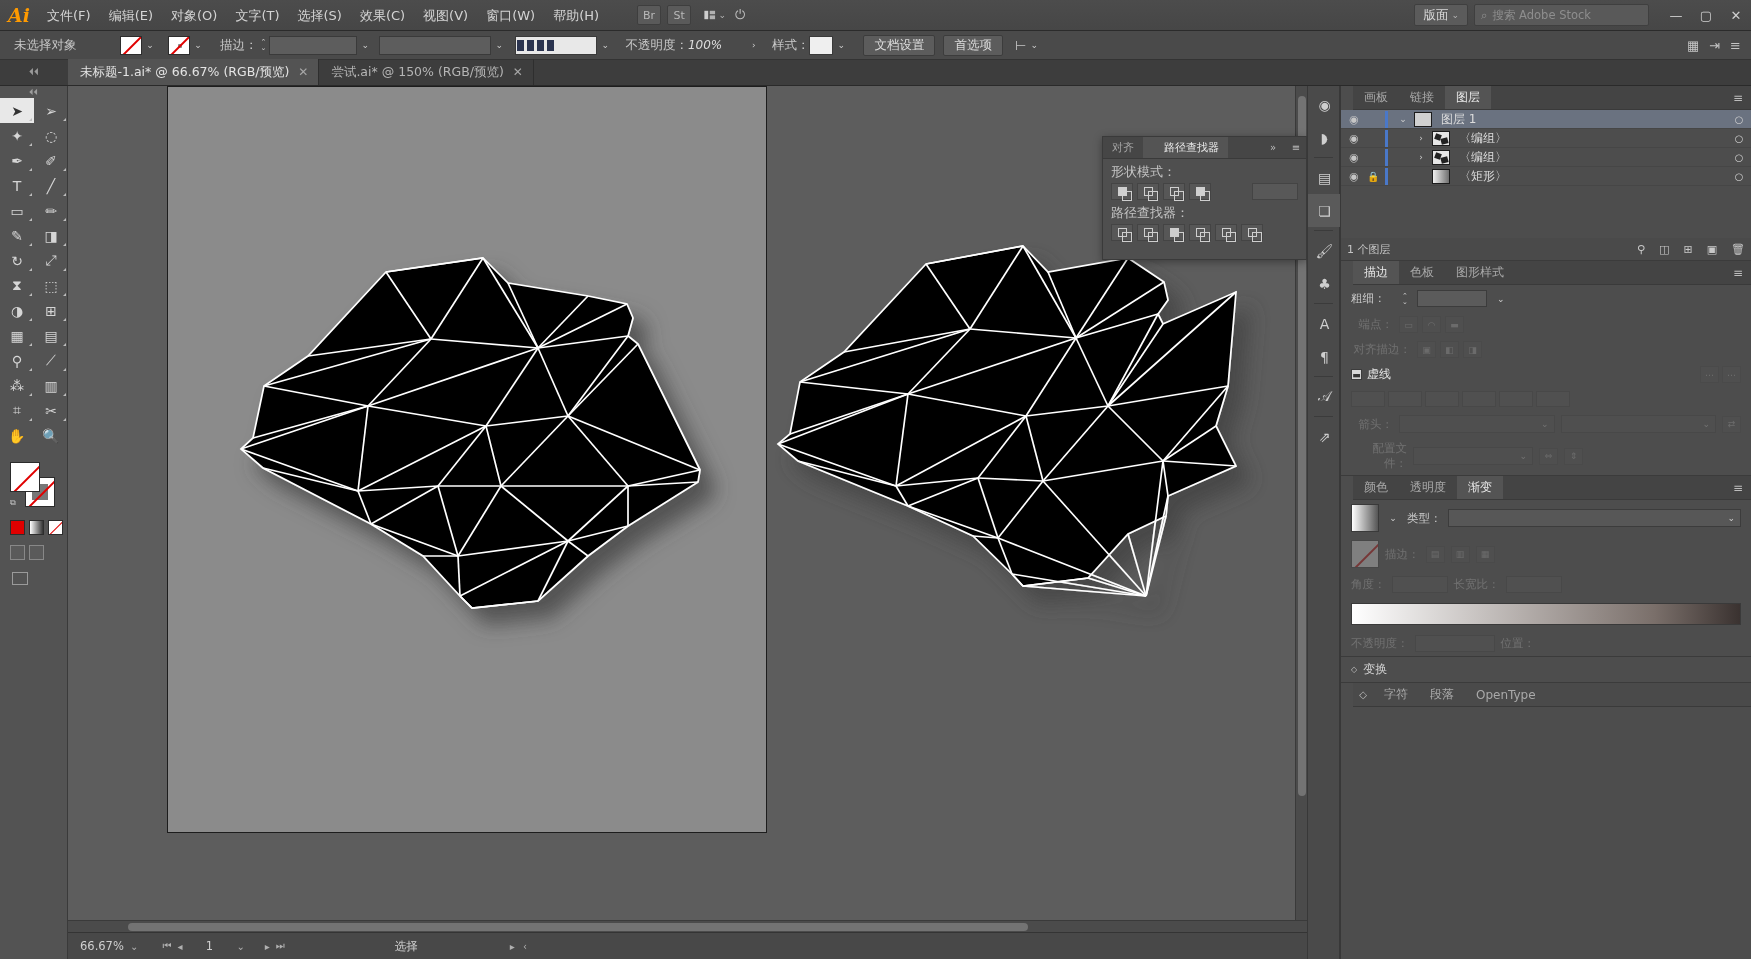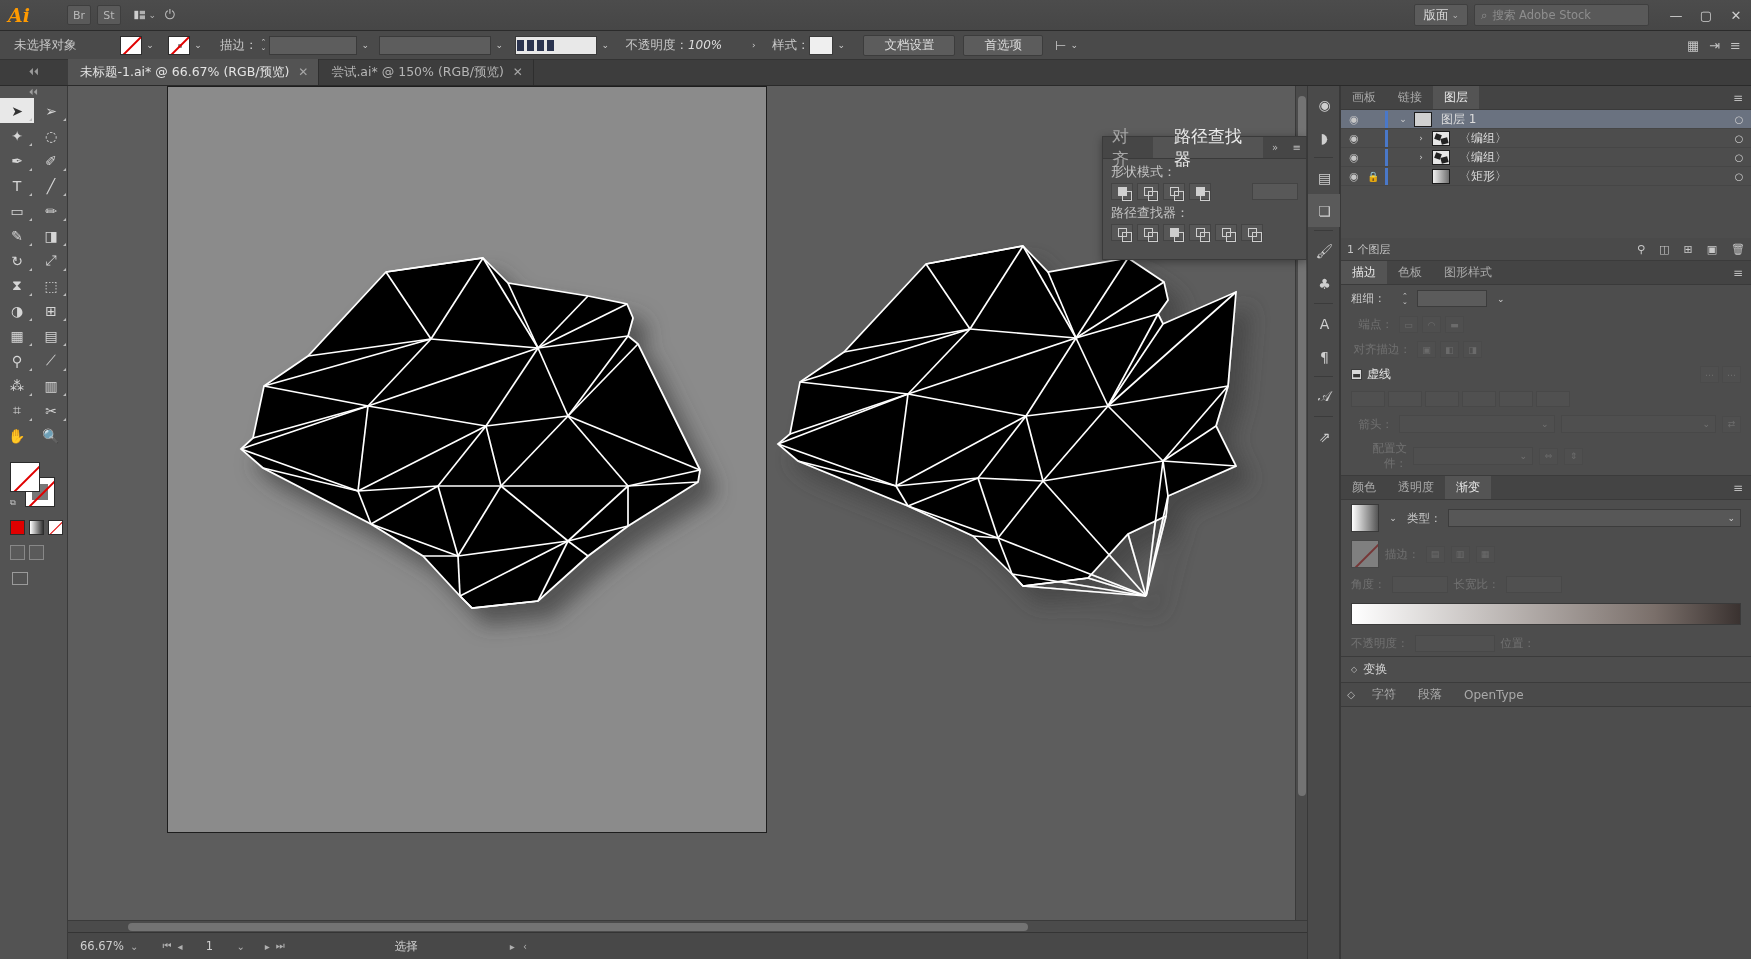--- a/index.html
+++ b/index.html
@@ -86,21 +86,21 @@
     display: flex; align-items: center; padding: 0 5px; font-size: 11.5px; color: #ddd;
   }
   .cb-field.stroke-w { width: 88px; }
   .cb-brush {
     width: 82px; height: 19px; border: 1px solid #3a3a3a; background: #e8e8e8;
     display: flex; align-items: center;
   }
   .brush-dash { width: 38px; height: 11px; margin-left: 1px;
     background: repeating-linear-gradient(90deg, #2b3450 0 7px, #e8e8e8 7px 10px); }
   .cb-btn {
-    height: 21px; padding: 0 20px; background: #5c5c5c; border: 1px solid #3c3c3c;
+    height: 21px; padding: 0 10px; background: #5c5c5c; border: 1px solid #3c3c3c;
     border-radius: 2px; display: flex; align-items: center; font-size: 12.5px; color: #dcdcdc;
   }
   .cb-opacity-val { width: 58px; font-size: 12px; color: #ddd; font-style: italic; }
   .cb-style-sw { width: 24px; height: 19px; background: #efefef; border: 1px solid #3a3a3a; }
   .cb-right-icons { margin-left: auto; display: flex; align-items: center; gap: 10px; padding-right: 10px; }
   .cb-ic { color: #c5c5c5; font-size: 13px; }
 
   
   .tabbar {
     position: absolute; left: 0; top: 60px; width: 1751px; height: 26px;
@@ -193,20 +193,21 @@
   .dock-sep { height: 1px; background: #3b3b3b; margin: 3px 6px; }
 
   .rightdock {
     position: absolute; right: 0; top: 86px; width: 411px; height: 873px;
     background: #4d4d4d; border-left: 1px solid #383838;
   }
   .panel { border-bottom: 1px solid #3b3b3b; }
   .panel-tabs {
     height: 24px; background: #444; display: flex; align-items: stretch;
     border-bottom: 1px solid #3a3a3a;
+    margin-left: 12px;
   }
   .ptab {
     padding: 0 11px; display: flex; align-items: center; font-size: 12px; color: #a9a9a9;
   }
   .ptab.active { background: #545454; color: #e8e8e8; }
   .ptab-menu { margin-left: auto; width: 26px; display: flex; align-items: center; justify-content: center; color: #bdbdbd; font-size: 12px; }
   .ptab-collapse { width: 20px; display: flex; align-items: center; justify-content: center; color: #bdbdbd; font-size: 10px; }
 
   
   .layer-row {
@@ -255,37 +256,48 @@
   }
   .pc-tri { font-size: 8px; color: #bdbdbd; }
   .swatch-grid-dim { opacity: .28; }
 
   
   .pathfinder {
     position: absolute; left: 1102px; top: 136px; width: 205px; height: 124px;
     background: #4f4f4f; border: 1px solid #3a3a3a; box-shadow: 0 2px 8px rgba(0,0,0,.35);
   }
   .pf-tabs { height: 22px; display: flex; align-items: stretch; background: #464646; border-bottom: 1px solid #3a3a3a; }
-  .pf-tab { padding: 0 9px; display: flex; align-items: center; font-size: 17px; color: #a5a5a5; }
+  .pf-tab { padding: 0 9px; display: flex; align-items: center; font-size: 11px; color: #a5a5a5; }
   .pf-tab.active { background: #545454; color: #e9e9e9; padding-left: 21px; }
   .pf-sec { font-size: 13px; color: #c4c4c4; padding: 4px 8px 2px; }
   .pf-btns { display: flex; gap: 4px; padding: 0 8px; }
   .pf-b { width: 22px; height: 17px; background: #575757; border: 1px solid #444; display: flex; align-items: center; justify-content: center; }
   .pf-sq { width: 9px; height: 9px; border: 1.2px solid #cfcfcf; position: relative; }
   .pf-sq.filled { background: #cfcfcf; }
   .pf-sq::after { content:''; position:absolute; left:3px; top:3px; width:8px; height:8px; border:1.2px solid #cfcfcf; }
   .pf-expand { margin-left: auto; width: 46px; height: 17px; background: #585858; border: 1px solid #444; }
 </style>
 </head>
 <body>
 
 <div id="app">
 
   <div class="menubar">
     <div class="ai-logo">Ai</div>
+    <div class="menu-items">
+      <div class="menu-item">文件(F)</div>
+      <div class="menu-item">编辑(E)</div>
+      <div class="menu-item">对象(O)</div>
+      <div class="menu-item">文字(T)</div>
+      <div class="menu-item">选择(S)</div>
+      <div class="menu-item">效果(C)</div>
+      <div class="menu-item">视图(V)</div>
+      <div class="menu-item">窗口(W)</div>
+      <div class="menu-item">帮助(H)</div>
+    </div>
     <div style="width:26px"></div>
     <div class="mb-icon-btn">Br</div>
     <div class="mb-icon-btn">St</div>
     <div class="mb-arrange">
       <svg width="15" height="12" viewBox="0 0 15 12">
           <rect x="0.5" y="0.5" width="5" height="11" fill="#cfcfcf"></rect>
           <rect x="7.5" y="0.5" width="7" height="4.5" fill="#b0b0b0"></rect>
           <rect x="7.5" y="6.5" width="7" height="5" fill="#b0b0b0"></rect>
         </svg>
       <span class="chev">⌄</span>

